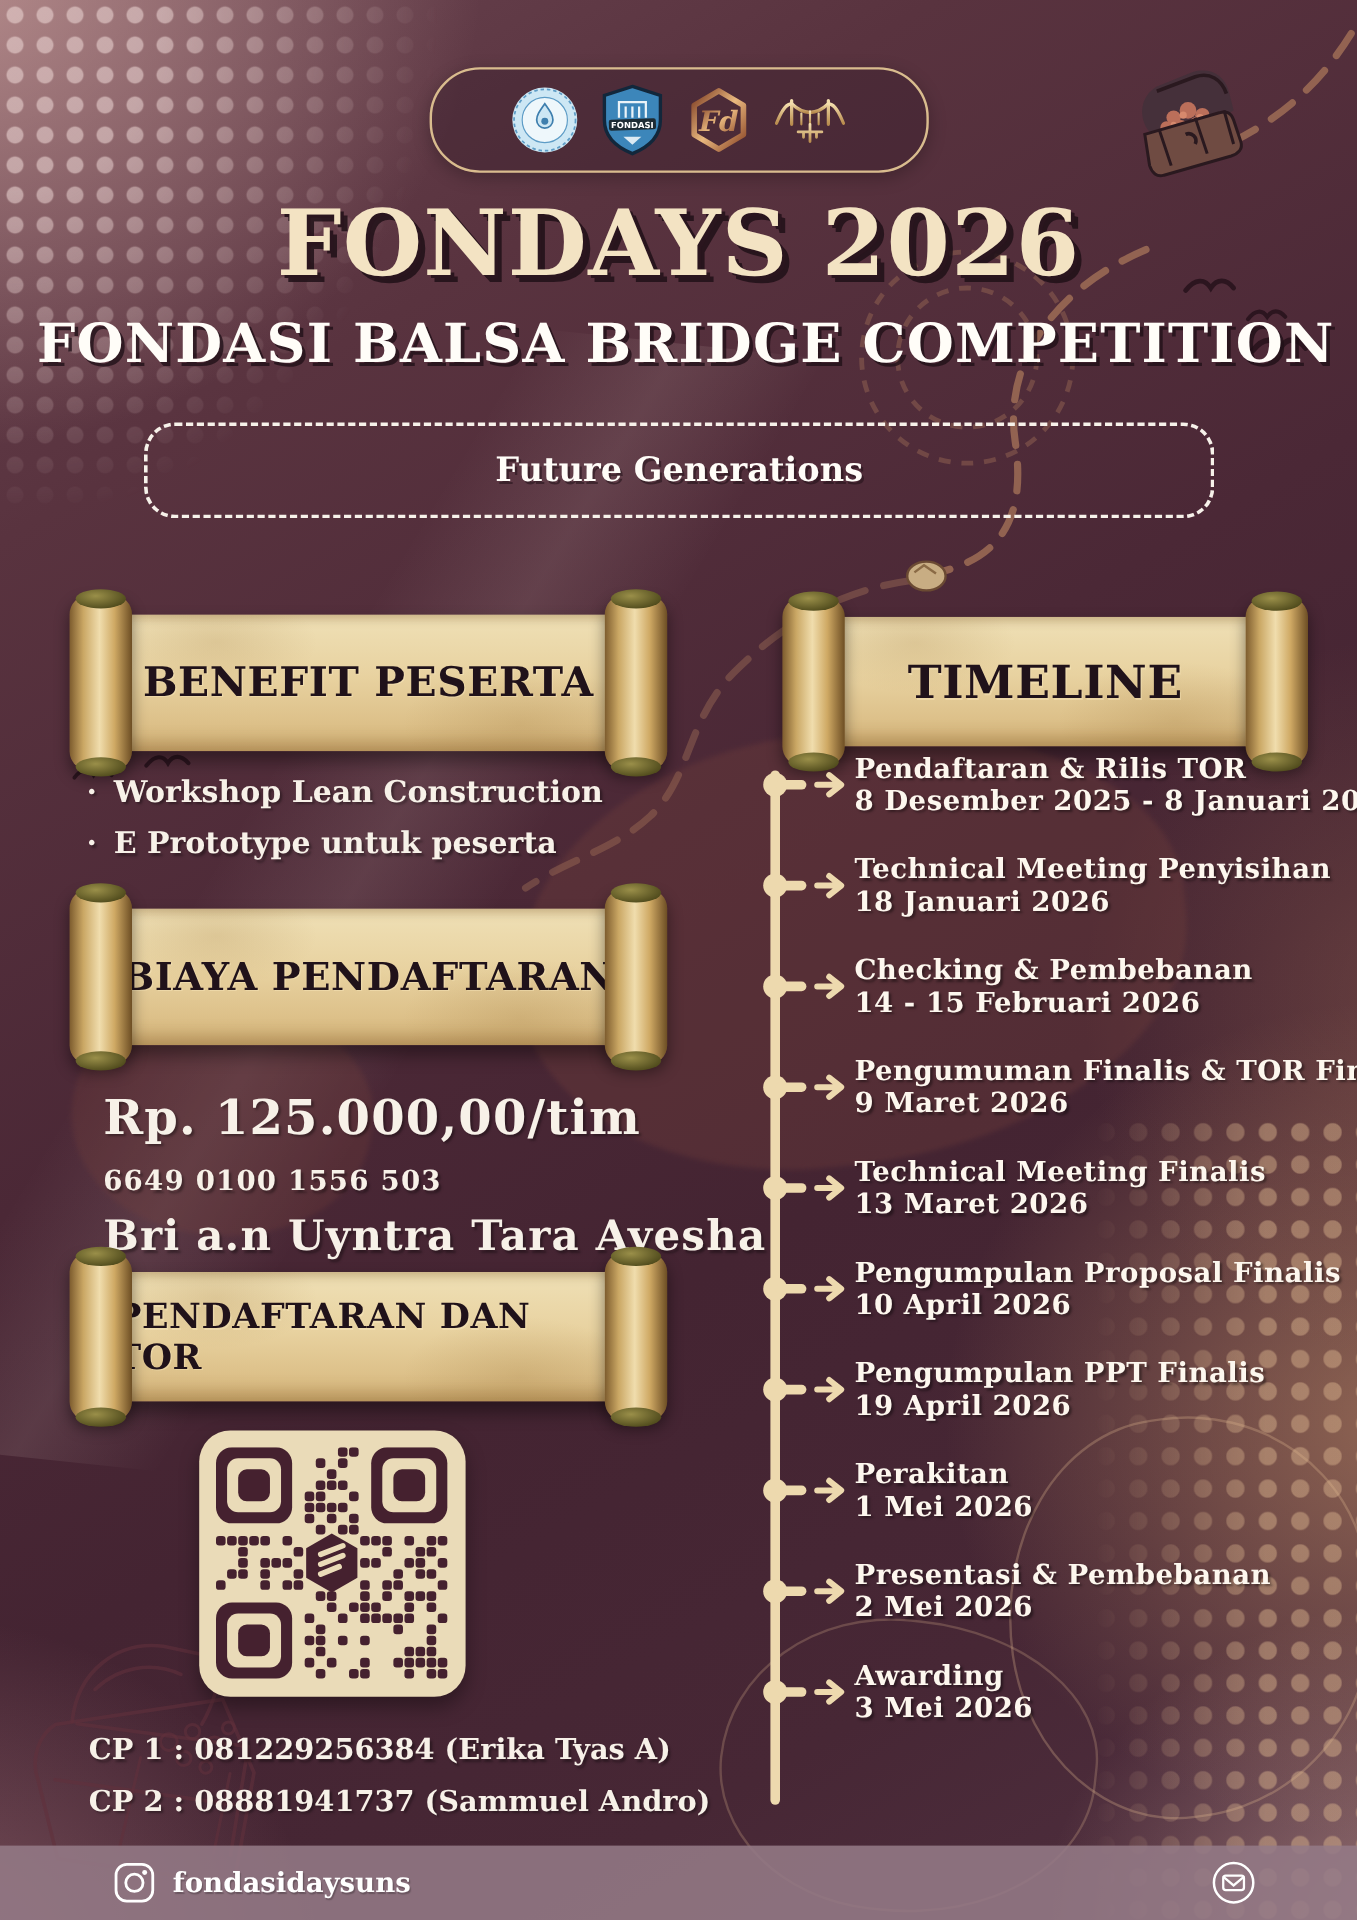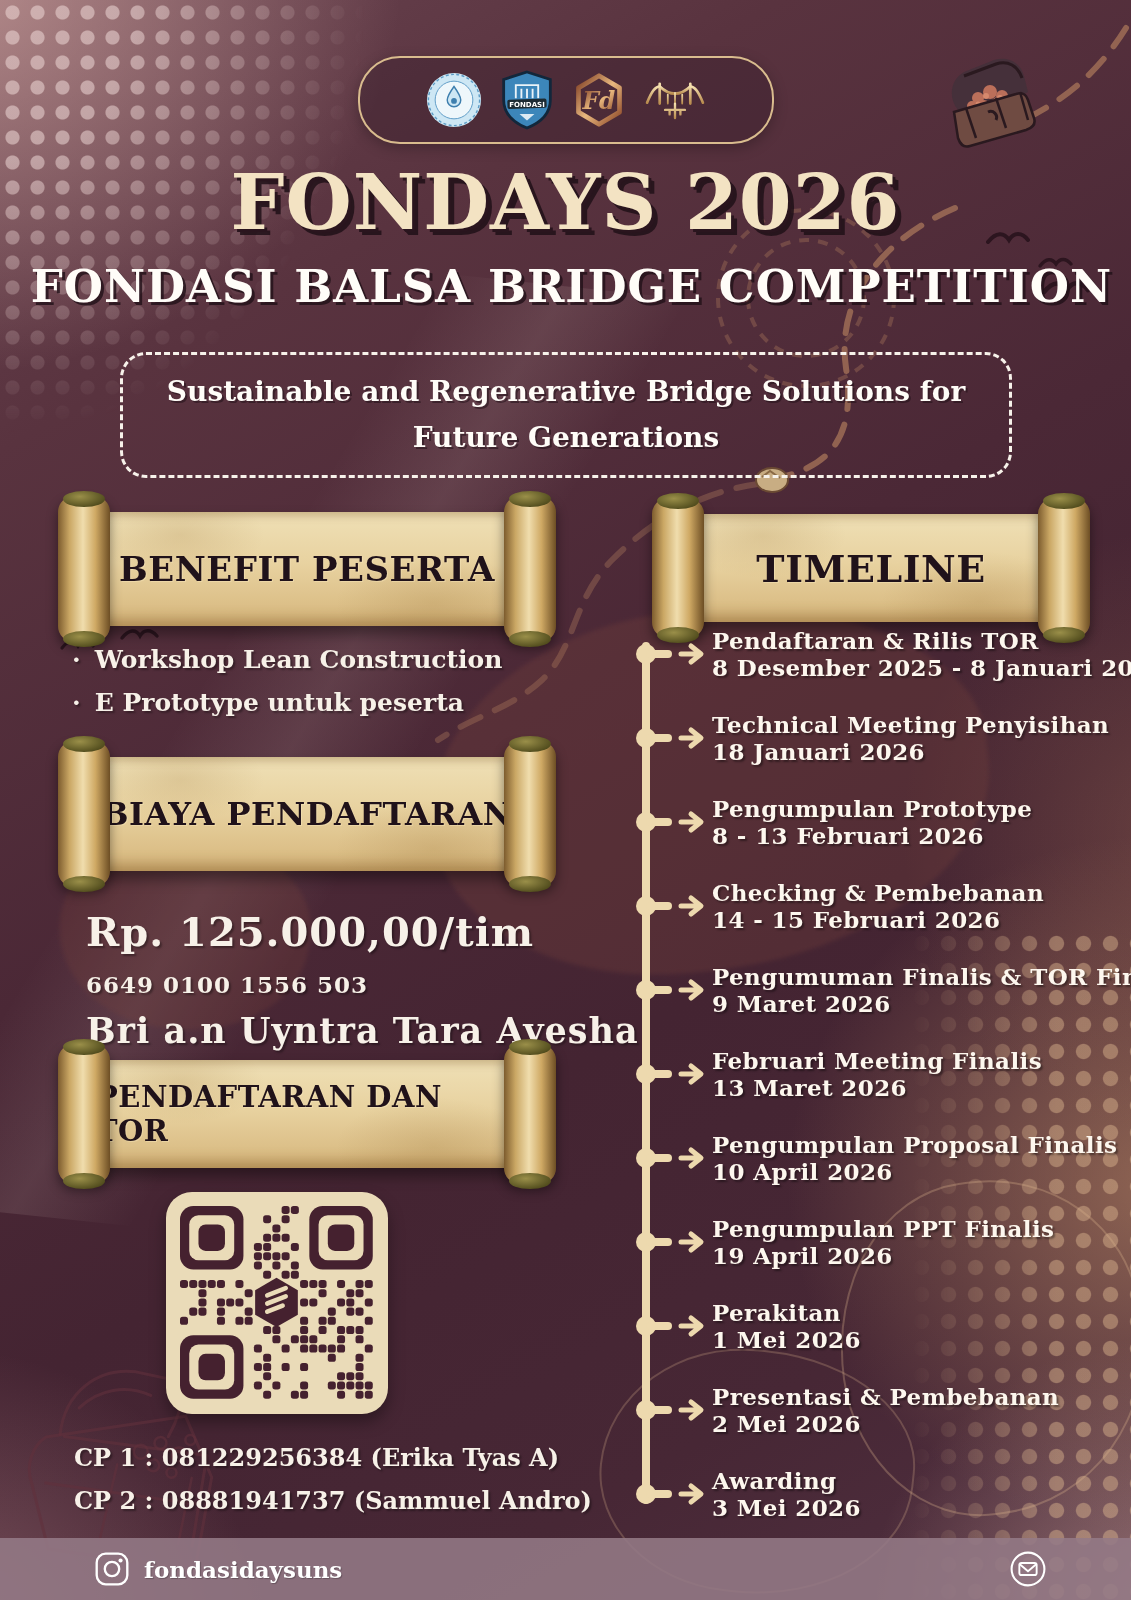--- a/index.html
+++ b/index.html
@@ -215,21 +215,20 @@
         <path d="M27 24v10m8-12v12m8-10v10" stroke-width="2"></path>
         <path d="M35 34v16M24 41h22M29 41v5m12-5v5" stroke-width="2.6"></path>
       </g>
     </svg>
   </div>
 
   <h1 class="title">FONDAYS 2026</h1>
   <h2 class="subtitle">FONDASI BALSA BRIDGE COMPETITION</h2>
 
   <div class="tagline">
-    <div>Sustainable and Regenerative Bridge Solutions for</div>
     <div>Future Generations</div>
   </div>
 
   <div class="scroll benefit-scroll">
     <div class="scroll-paper">
         <span>BENEFIT PESERTA</span>
       </div>
     <div class="scroll-roll left">
         <div class="cap top"></div>
         <div class="cap bot"></div>
@@ -443,31 +442,20 @@
       <circle cx="14" cy="14" r="10" fill="#edd9ae"></circle>
       <rect x="14" y="10" width="26" height="8" rx="4" fill="#edd9ae"></rect>
       <path d="M49 14h19m-9-8 10 8-10 8" fill="none" stroke="#edd9ae" stroke-width="5" stroke-linecap="round" stroke-linejoin="round"></path>
     </svg>
     <div class="tl-text">
       <div class="tl-title">Technical Meeting Penyisihan</div>
       <div class="tl-date">18 Januari 2026</div>
     </div>
   </div>
 
-  <div class="tl-item">
-    <svg class="tl-node" width="80" height="28" viewBox="0 0 80 28">
-      <circle cx="14" cy="14" r="10" fill="#edd9ae"></circle>
-      <rect x="14" y="10" width="26" height="8" rx="4" fill="#edd9ae"></rect>
-      <path d="M49 14h19m-9-8 10 8-10 8" fill="none" stroke="#edd9ae" stroke-width="5" stroke-linecap="round" stroke-linejoin="round"></path>
-    </svg>
-    <div class="tl-text">
-      <div class="tl-title">Pengumpulan Prototype</div>
-      <div class="tl-date">8 - 13 Februari 2026</div>
-    </div>
-  </div>
 
   <div class="tl-item">
     <svg class="tl-node" width="80" height="28" viewBox="0 0 80 28">
       <circle cx="14" cy="14" r="10" fill="#edd9ae"></circle>
       <rect x="14" y="10" width="26" height="8" rx="4" fill="#edd9ae"></rect>
       <path d="M49 14h19m-9-8 10 8-10 8" fill="none" stroke="#edd9ae" stroke-width="5" stroke-linecap="round" stroke-linejoin="round"></path>
     </svg>
     <div class="tl-text">
       <div class="tl-title">Checking &amp; Pembebanan</div>
       <div class="tl-date">14 - 15 Februari 2026</div>
@@ -486,21 +474,21 @@
     </div>
   </div>
 
   <div class="tl-item">
     <svg class="tl-node" width="80" height="28" viewBox="0 0 80 28">
       <circle cx="14" cy="14" r="10" fill="#edd9ae"></circle>
       <rect x="14" y="10" width="26" height="8" rx="4" fill="#edd9ae"></rect>
       <path d="M49 14h19m-9-8 10 8-10 8" fill="none" stroke="#edd9ae" stroke-width="5" stroke-linecap="round" stroke-linejoin="round"></path>
     </svg>
     <div class="tl-text">
-      <div class="tl-title">Februari Meeting Finalis</div>
+      <div class="tl-title">Technical Meeting Finalis</div>
       <div class="tl-date">13 Maret 2026</div>
     </div>
   </div>
 
   <div class="tl-item">
     <svg class="tl-node" width="80" height="28" viewBox="0 0 80 28">
       <circle cx="14" cy="14" r="10" fill="#edd9ae"></circle>
       <rect x="14" y="10" width="26" height="8" rx="4" fill="#edd9ae"></rect>
       <path d="M49 14h19m-9-8 10 8-10 8" fill="none" stroke="#edd9ae" stroke-width="5" stroke-linecap="round" stroke-linejoin="round"></path>
     </svg>

